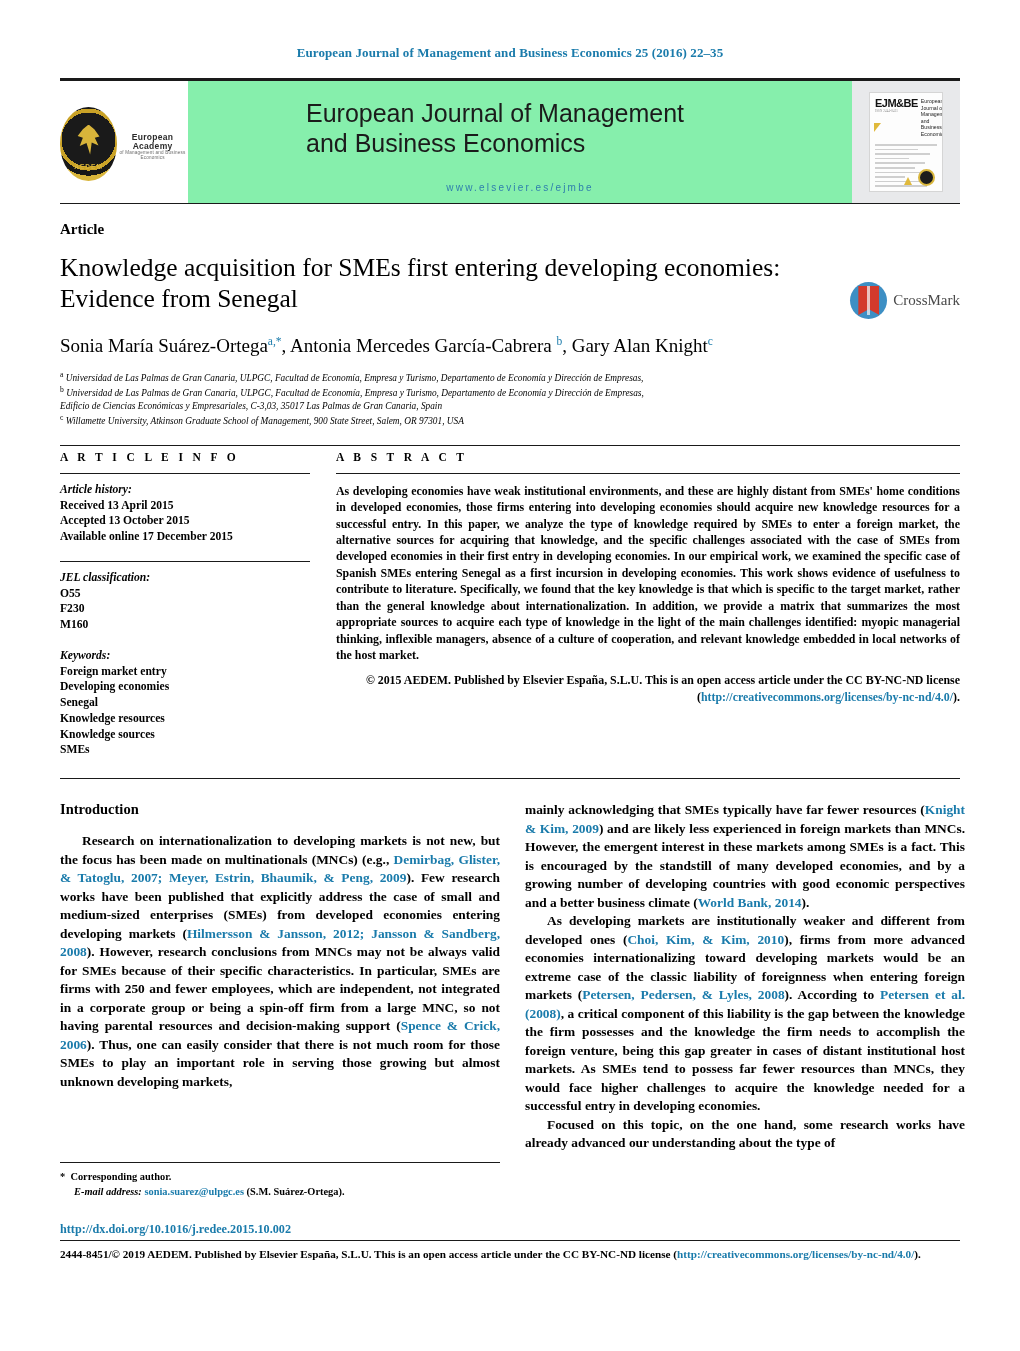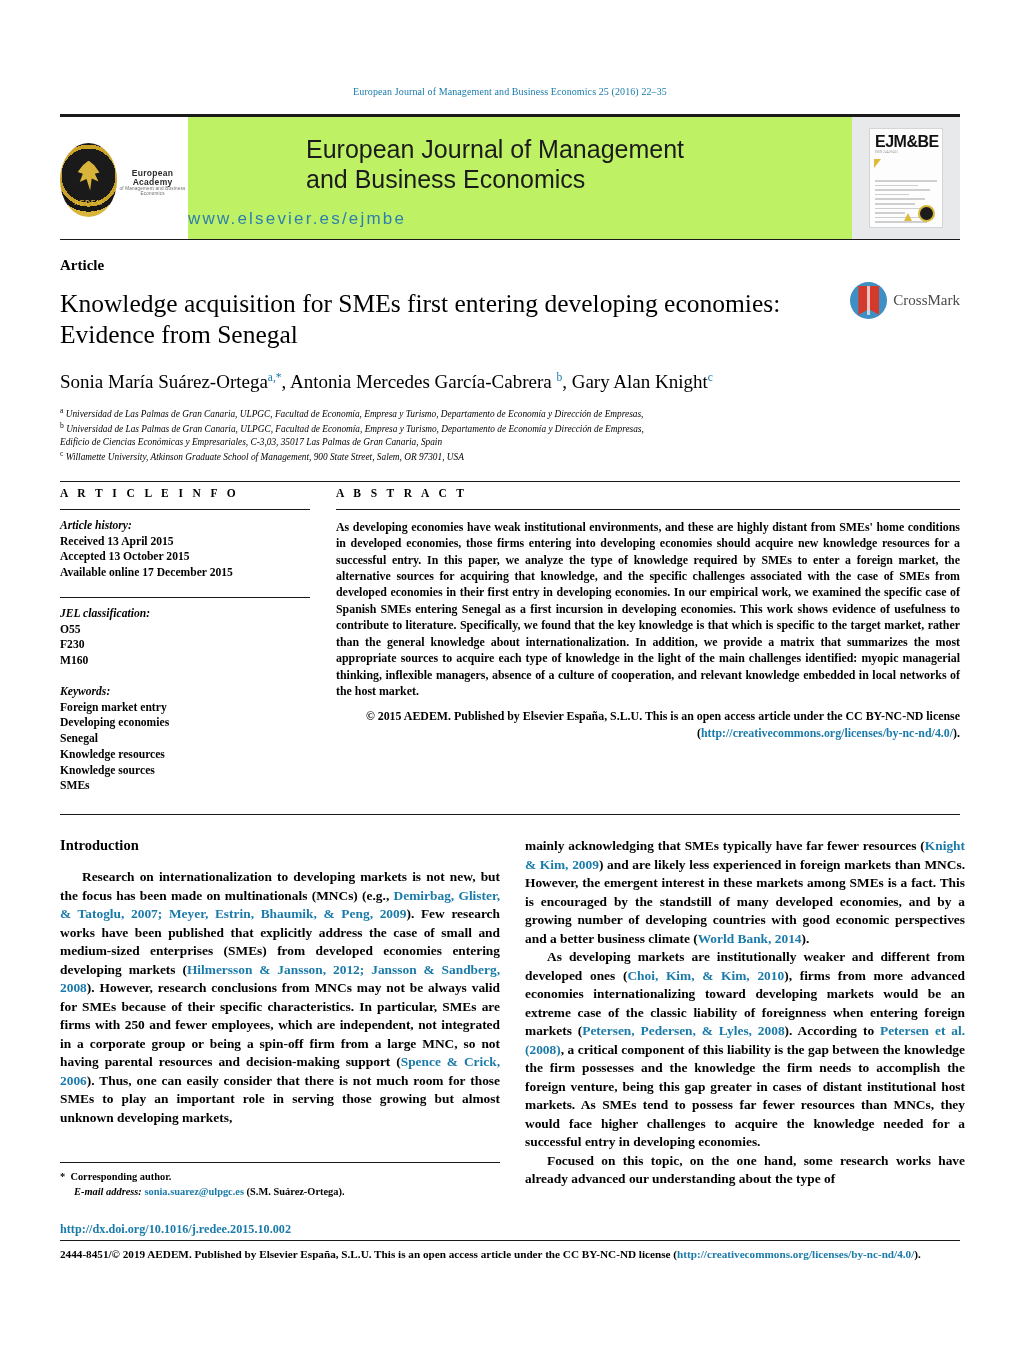--- a/index.html
+++ b/index.html
@@ -24,24 +24,24 @@
   }
   a, .link {
     color: #1a7bab;
     text-decoration: none;
   }
 
   
   .running-head {
     text-align: center;
     color: #1a7bab;
-    font-size: 10px;
-    font-weight: normal;
+    font-size: 13px;
+    font-weight: bold;
     letter-spacing: 0.1px;
-    padding-top: 86px;
+    padding-top: 45px;
     font-family: "Liberation Serif", serif;
   }
 
   
   .masthead {
     margin-top: 17px;
     border-top: 3px solid #1a1a1a;
     height: 122px;
     display: flex;
     align-items: stretch;
@@ -109,37 +109,38 @@
   }
   .aedem-caption .l2 {
     font-size: 4.6px;
     color: #6d6d6d;
     font-family: "Liberation Sans", sans-serif;
     letter-spacing: 0.2px;
   }
 
   .title-cell {
     flex: 1 1 auto;
-    background: #bef264;
+    background: #86efac;
     position: relative;
     padding: 18px 0 4px 118px;
     box-sizing: border-box;
   }
   .journal-title {
     font-family: "Liberation Sans", sans-serif;
     font-size: 25px;
     line-height: 1.18;
     color: #1b1b1b;
   }
   .elsevier-url {
     position: absolute;
     left: 0; right: 0;
     bottom: 10px;
-    font-family: "Liberation Sans", sans-serif;
-    font-size: 17px;
+    text-align: center;
+    font-family: "Liberation Sans", sans-serif;
+    font-size: 10px;
     letter-spacing: 2.2px;
     color: #2f7fad;
   }
 
   .cover-cell {
     width: 108px;
     flex: 0 0 108px;
     background: #e8e9eb;
     display: flex;
     align-items: center;
@@ -152,21 +153,21 @@
     border: 1px solid #d5d5d5;
     position: relative;
     overflow: hidden;
     padding: 5px;
     box-sizing: border-box;
   }
   .cover-head { display: flex; gap: 3px; }
   .cover-ejmbe {
     font-family: "Liberation Sans", sans-serif;
     font-weight: bold;
-    font-size: 16px;
+    font-size: 11px;
     letter-spacing: -0.5px;
     color: #111;
     line-height: 1;
   }
   .cover-sub {
     font-size: 3px;
     color: #8a8a8a;
     letter-spacing: 0.2px;
   }
   .cover-jtitle {

